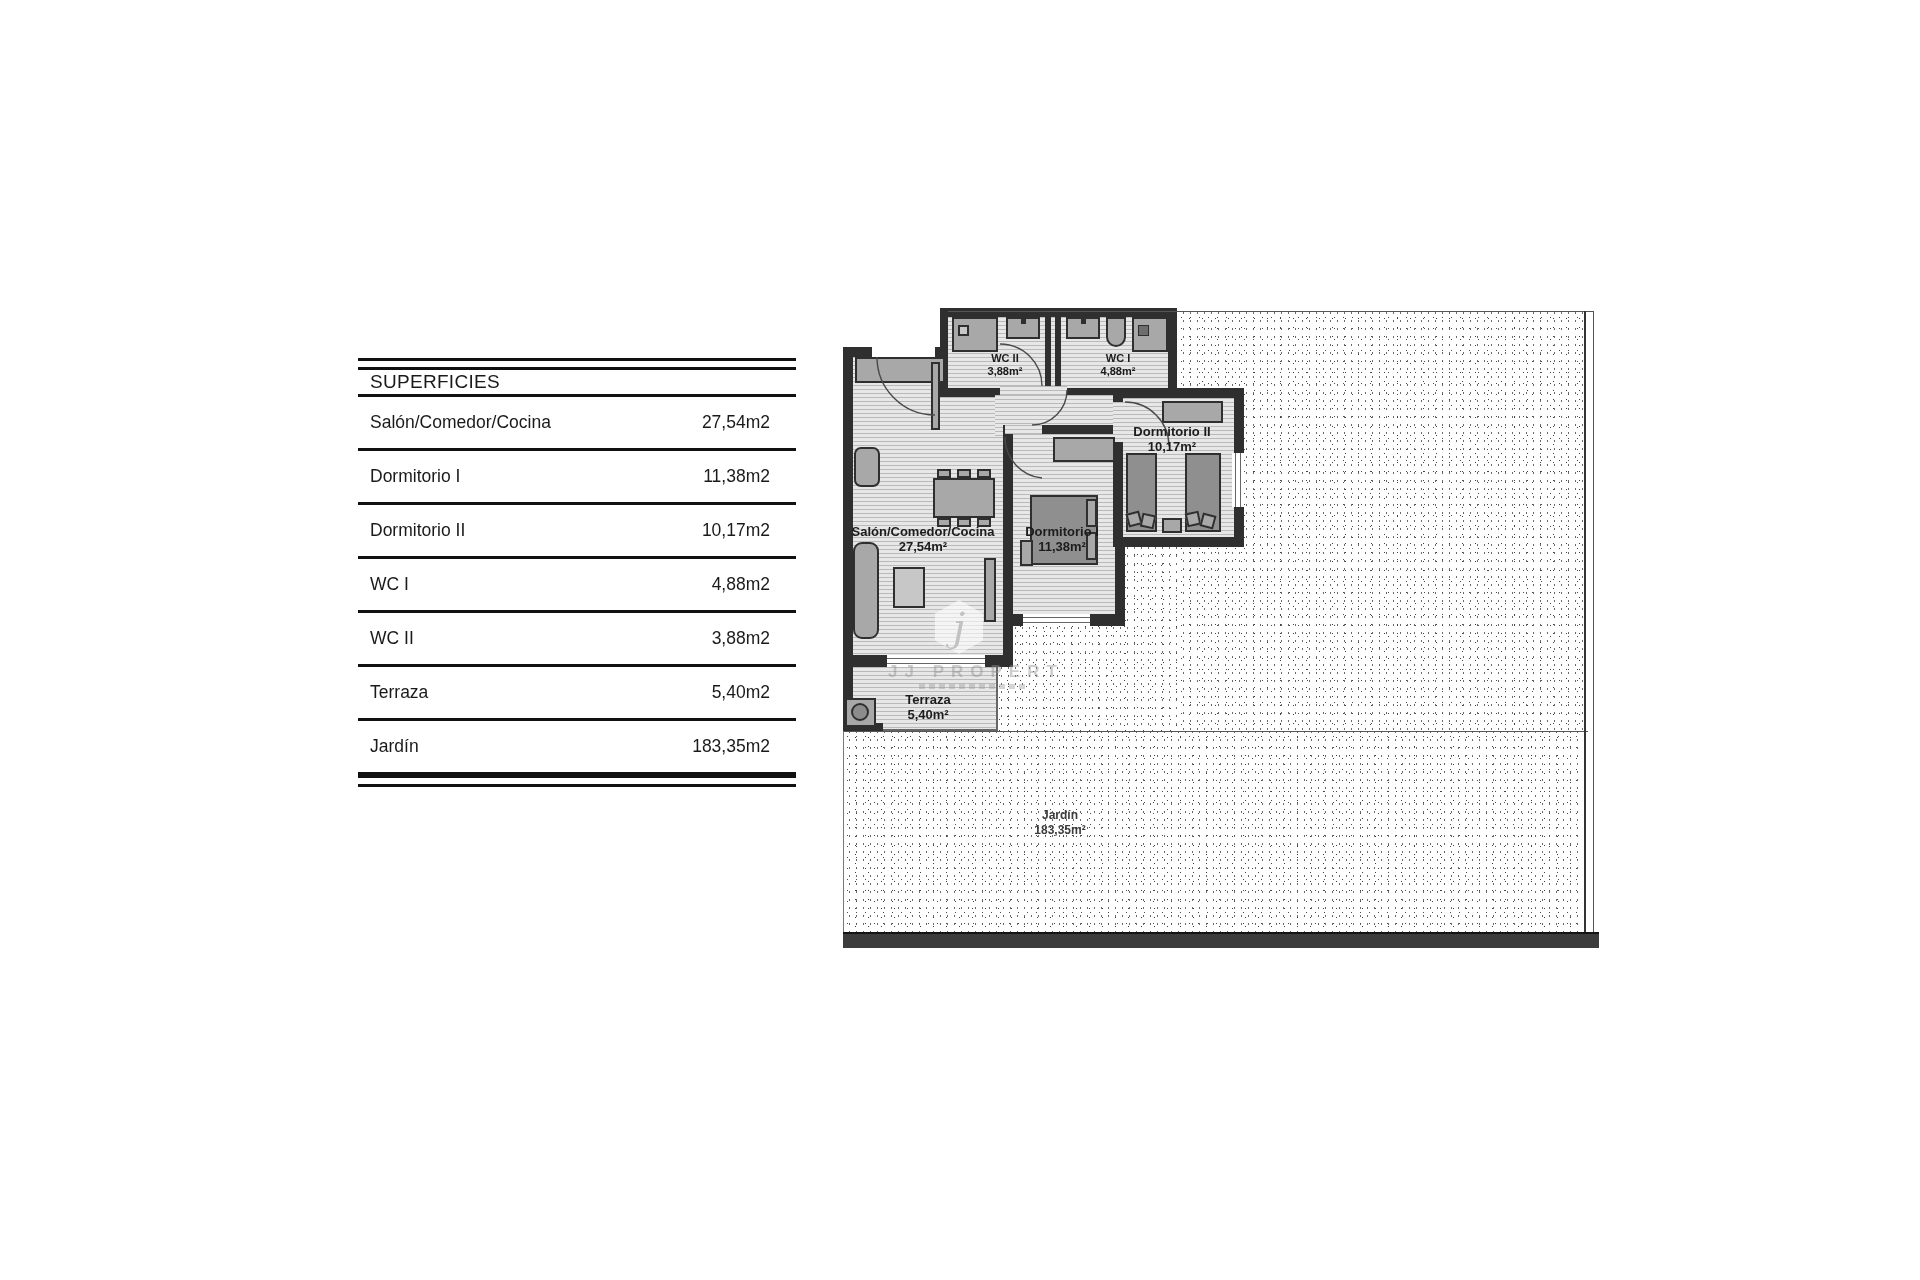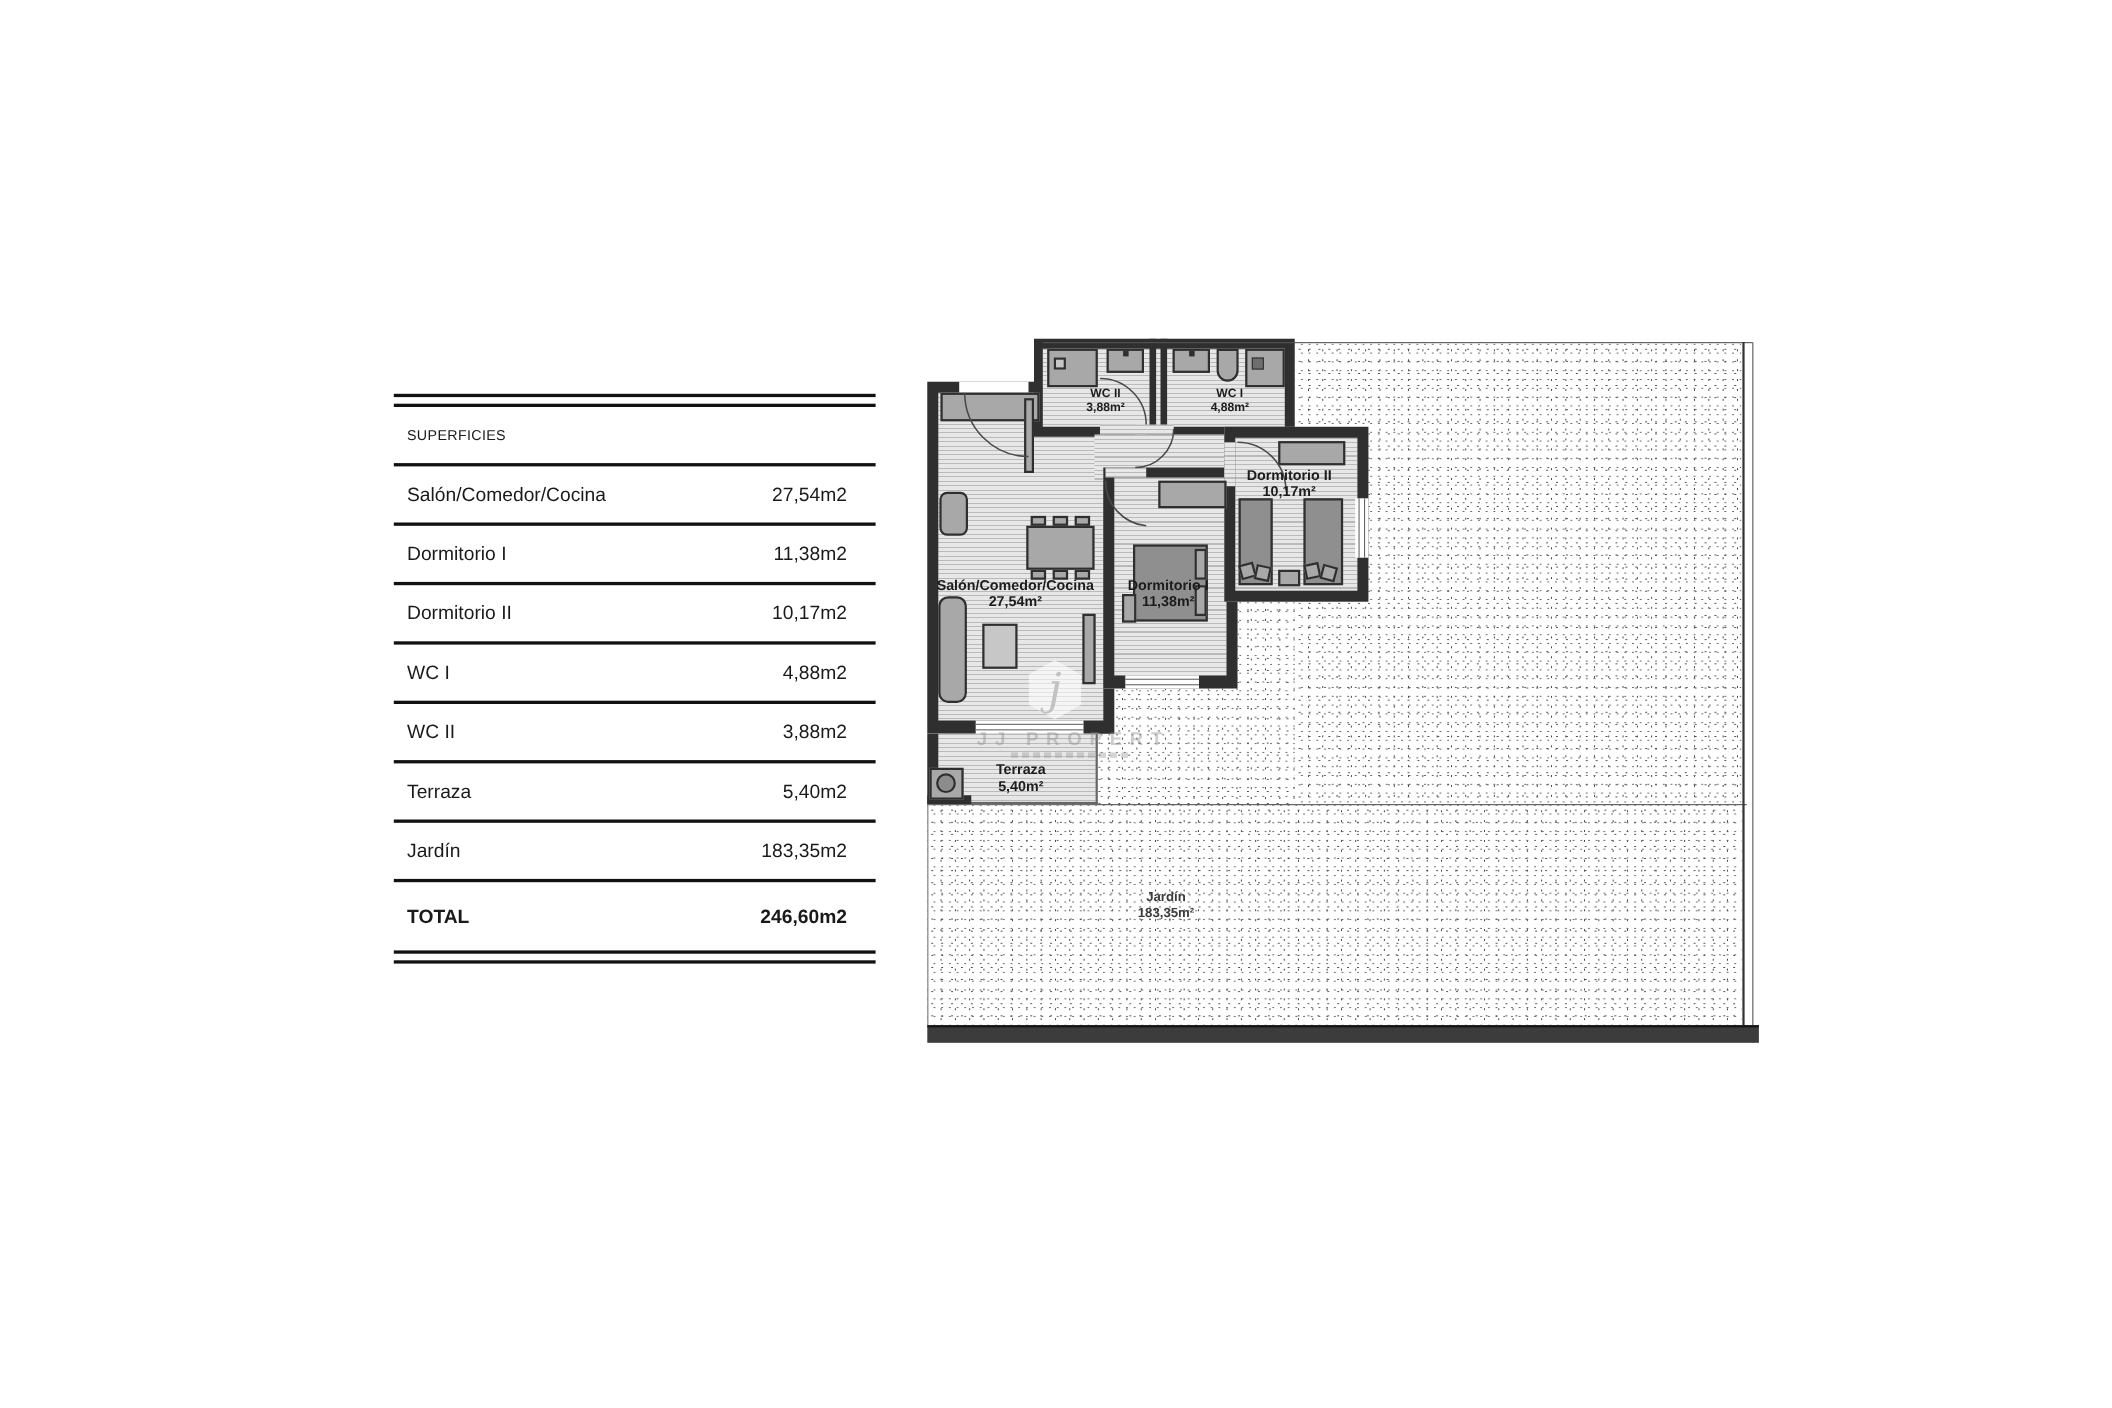--- a/index.html
+++ b/index.html
@@ -3,22 +3,22 @@
 <meta charset="utf-8">
 <style>
   * { margin:0; padding:0; box-sizing:border-box; }
   html,body { background:#ffffff; }
   .page { position:relative; width:1920px; height:1280px; background:#ffffff; overflow:hidden;
           font-family:"Liberation Sans", sans-serif; color:#1a1a1a; }
 
   
   .surf-table { position:absolute; left:358px; top:358px; width:438px; }
   .rule-double { height:12px; border-top:3px solid #111; border-bottom:3px solid #111; }
-  .t-header { height:54px; border-bottom:3px solid #111; display:flex; align-items:center;
-              padding-left:12px; font-size:13px; letter-spacing:.3px; }
+  .t-header { height:27px; border-bottom:3px solid #111; display:flex; align-items:center;
+              padding-left:12px; font-size:19px; letter-spacing:.3px; }
   .t-row { height:54px; border-bottom:3px solid #111; display:flex; align-items:center;
            justify-content:space-between; padding-left:12px; padding-right:26px; font-size:17.5px; }
   .t-row.total { height:62px; border-bottom:none; font-weight:bold; }
   .t-label { white-space:nowrap; }
   .t-value { white-space:nowrap; }
 
   
   .plan { position:absolute; left:843px; top:306px; width:756px; height:645px; }
   .abs { position:absolute; }
 
@@ -100,24 +100,20 @@
     <div class="t-row">
       <span class="t-label">Terraza</span>
       <span class="t-value">5,40m2</span>
     </div>
 
     <div class="t-row">
       <span class="t-label">Jardín</span>
       <span class="t-value">183,35m2</span>
     </div>
   </div>
-    <div class="t-row total">
-      <span class="t-label">TOTAL</span>
-      <span class="t-value">246,60m2</span>
-    </div>
     <div class="rule-double"></div>
   </div>
 
   <div class="plan">
 
     <div class="abs stipple" style="left:334px; top:6px;   width:406px; height:419px;"></div>
     <div class="abs stipple" style="left:152px; top:89px;  width:182px; height:336px;"></div>
     <div class="abs stipple" style="left:0px;   top:425px; width:740px; height:201px;"></div>
     <div class="abs" style="left:0px; top:425px; width:745px; height:1px; background:#555;"></div>
 

